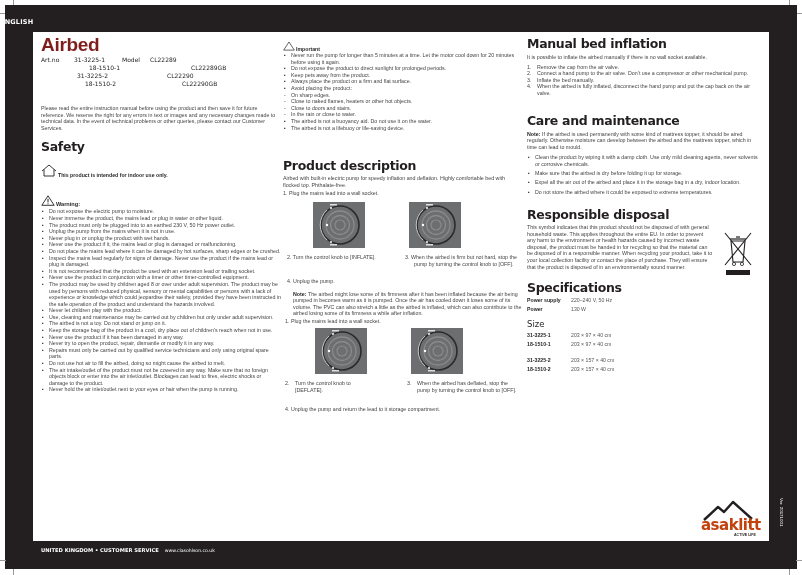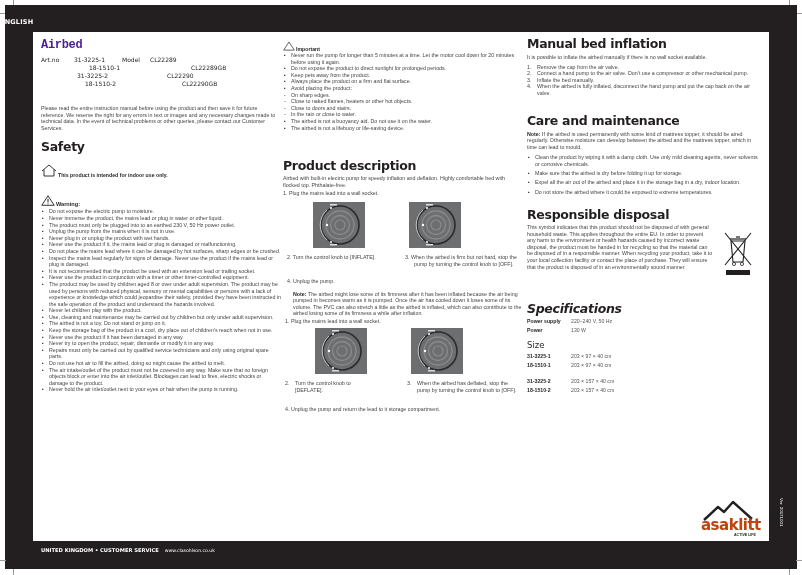--- a/index.html
+++ b/index.html
@@ -11,21 +11,21 @@
   .lang { position: absolute; left: 0; width: 802px; top: 18px; text-align: left; color: #fff; font-family: "DejaVu Sans", sans-serif; font-weight: bold; font-size: 6.5px; letter-spacing: 0.2px; }
   .footer { position: absolute; left: 41px; top: 547px; color: #fff; font-family: "DejaVu Sans", sans-serif; font-size: 5.2px; font-weight: bold; }
   .footer .url { font-weight: normal; margin-left: 4px; font-size: 4.6px; }
   .version { position: absolute; left: 784px; top: 498px; color: #fff; font-size: 4.4px; transform: rotate(90deg); transform-origin: left top; white-space: nowrap; }
 
   .col { position: absolute; top: 36px; }
   .c1 { left: 41px; width: 240px; }
   .c2 { left: 283px; width: 240px; }
   .c3 { left: 527px; width: 232px; }
 
-  h1 { font-family: Liberation Mono, monospace; font-weight: bold; color: #4c1d95; font-size: 12px; line-height: 18px; letter-spacing: -0.3px; }
+  h1 { font-family: Liberation Sans, sans-serif; font-weight: bold; color: #7f1d1d; font-size: 19px; line-height: 18px; letter-spacing: -0.3px; }
   h2 { font-family: "DejaVu Sans", sans-serif; font-weight: bold; color: #231f20; font-size: 12.5px; line-height: 15px; letter-spacing: -0.3px; }
   h3 { font-family: "DejaVu Sans", sans-serif; font-weight: normal; color: #231f20; font-size: 8.5px; line-height: 11px; }
   p, li, .t { font-size: 5.3px; line-height: 6.6px; color: #444; }
   b, .bold { color: #231f20; font-weight: bold; }
 
   .artno { font-family: "DejaVu Sans", sans-serif; font-size: 6px; line-height: 7.8px; color: #231f20; position: relative; height: 34px; margin-top: 2px; }
   .artno span { position: absolute; white-space: nowrap; }
 
   ul.bul { list-style: none; }
   ul.bul li { position: relative; padding-left: 8px; }
@@ -248,21 +248,21 @@
         <path d="M7 9 H23" stroke="#231f20" stroke-width="1.2"></path>
         <path d="M13 7 H17" stroke="#231f20" stroke-width="1.2"></path>
         <circle cx="11" cy="34" r="1.6" fill="none" stroke="#231f20" stroke-width="0.8"></circle>
         <circle cx="19" cy="34" r="1.6" fill="none" stroke="#231f20" stroke-width="0.8"></circle>
         <path d="M2 3 L28 35 M28 3 L2 35" stroke="#231f20" stroke-width="1.1"></path>
         <rect x="3" y="40" width="24" height="5" fill="#231f20"></rect>
       </svg>
     </span>
   </div>
 
-  <h2 style="margin-top:21px;font-style:italic;">Specifications</h2>
+  <h2 style="">Specifications</h2>
   <div id="spec-rows" style="margin-top:1px;">
       <div class="spec">
         <span class="k">Power supply</span>
         <span class="v">220–240 V, 50 Hz</span>
       </div>
       <div class="spec">
         <span class="k">Power</span>
         <span class="v">130 W</span>
       </div>
     </div>

